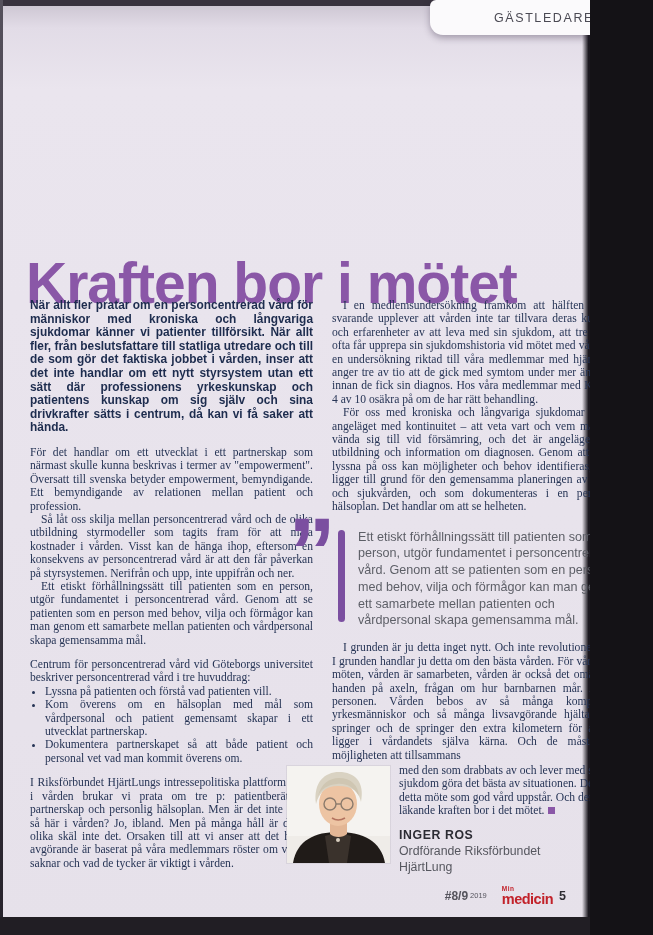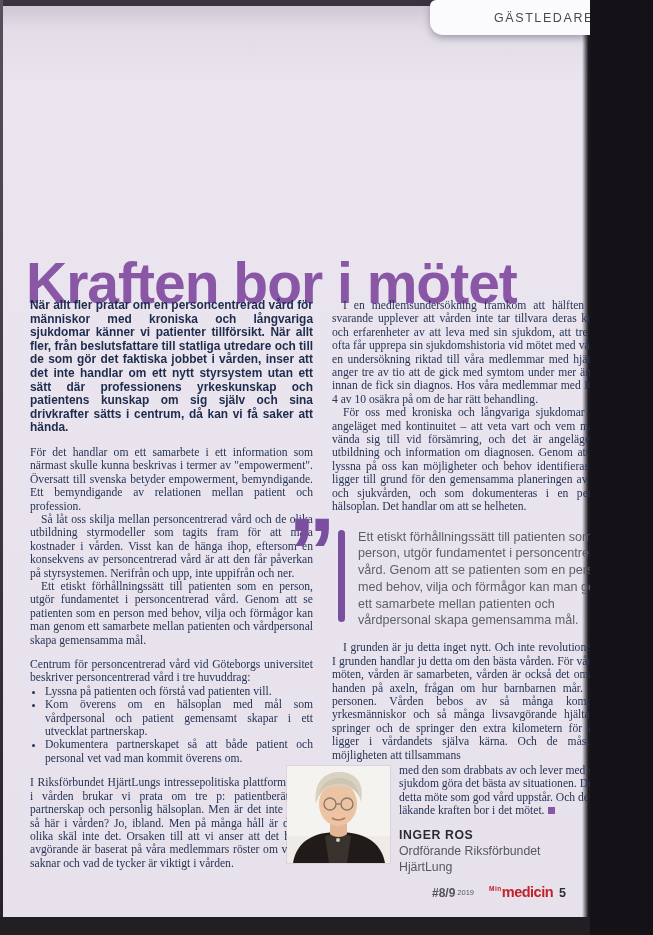--- a/index.html
+++ b/index.html
@@ -47,21 +47,21 @@
   .byline-name{font-weight:bold;font-size:12.3px;letter-spacing:.6px;color:#2b2b33;}
   .byline-role{font-size:12.3px;line-height:14.5px;color:#56575f;margin-top:2px;}
   .endmark{display:inline-block;width:7px;height:7px;background:#8a57a7;margin-left:3px;}
   
   .dotted-rule{position:absolute;left:630px;top:308px;height:582px;width:0;
     border-left:2px dotted #a49cae;z-index:1;}
   
   .footer{position:absolute;top:886px;right:24px;display:flex;align-items:center;z-index:4;}
   .issue{font-size:12px;color:#55545d;font-weight:bold;}
   .year{font-size:7.5px;color:#55545d;margin:0 15px 1px 2px;}
-  .maglogo{display:flex;flex-direction:row;line-height:1;margin-right:6px;}
+  .maglogo{display:flex;flex-direction:column;line-height:1;margin-right:6px;}
   .maglogo .mini{font-size:6.5px;font-weight:bold;color:#c2222a;letter-spacing:.5px;}
   .maglogo .main{font-size:14.5px;font-weight:bold;color:#c2222a;letter-spacing:-.5px;margin-top:-1px;}
   .pagenum{font-size:12.5px;font-weight:bold;color:#2e2d33;}
 </style>
 </head>
 <body>
 
 <div class="canvas">
 
   <div class="edge-top"></div>
@@ -72,21 +72,21 @@
   <div class="tab">
     <span>GÄSTLEDARE</span>
   </div>
 
   <h1 class="headline">Kraften bor i mötet</h1>
 
   <div class="dotted-rule"></div>
 
   <div class="col col-left">
     <p class="lead">När allt fler pratar om en personcentrerad vård för människor med kroniska och långvariga sjukdomar känner vi patienter tillförsikt. När allt fler, från beslutsfattare till statliga utredare och till de som gör det faktiska jobbet i vården, inser att det inte handlar om ett nytt styrsystem utan ett sätt där professionens yrkeskunskap och patientens kunskap om sig själv och sina drivkrafter sätts i centrum, då kan vi få saker att hända.</p>
-    <p class="bodytext">För det handlar om ett samarbete i ett information som närmast skulle kunna beskrivas i termer av "empowerment". Översatt till svenska betyder empowerment, bemyndigande. Ett bemyndigande av relationen mellan patient och profession.</p>
+    <p class="bodytext">För det handlar om ett utvecklat i ett partnerskap som närmast skulle kunna beskrivas i termer av "empowerment". Översatt till svenska betyder empowerment, bemyndigande. Ett bemyndigande av relationen mellan patient och profession.</p>
     <p class="bodytext indent">Så låt oss skilja mellan personcentrerad vård och de olika utbildning styrmodeller som tagits fram för att mäta kostnader i vården. Visst kan de hänga ihop, eftersom en konsekvens av personcentrerad vård är att den får påverkan på styrsystemen. Nerifrån och upp, inte uppifrån och ner.</p>
     <p class="bodytext indent">Ett etiskt förhållningssätt till patienten som en person, utgör fundamentet i personcentrerad vård. Genom att se patienten som en person med behov, vilja och förmågor kan man genom ett samarbete mellan patienten och vårdpersonal skapa gemensamma mål.</p>
     <p class="bodytext block">Centrum för personcentrerad vård vid Göteborgs universitet beskriver personcentrerad vård i tre huvuddrag:</p>
     <ul class="points">
       <li>Lyssna på patienten och förstå vad patienten vill.</li>
       <li>Kom överens om en hälsoplan med mål som vårdpersonal och patient gemensamt skapar i ett utvecklat partnerskap.</li>
       <li>Dokumentera partnerskapet så att både patient och personal vet vad man kommit överens om.</li>
     </ul>
     <p class="bodytext block">I Riksförbundet HjärtLungs intressepolitiska plattform Sedd i vården brukar vi prata om tre p: patientberättelse, partnerskap och personlig hälsoplan. Men är det inte redan så här i vården? Jo, ibland. Men på många håll är det av olika skäl inte det. Orsaken till att vi anser att det här är avgörande är baserat på våra medlemmars röster om vad de saknar och vad de tycker är viktigt i vården.</p>
   </div>

